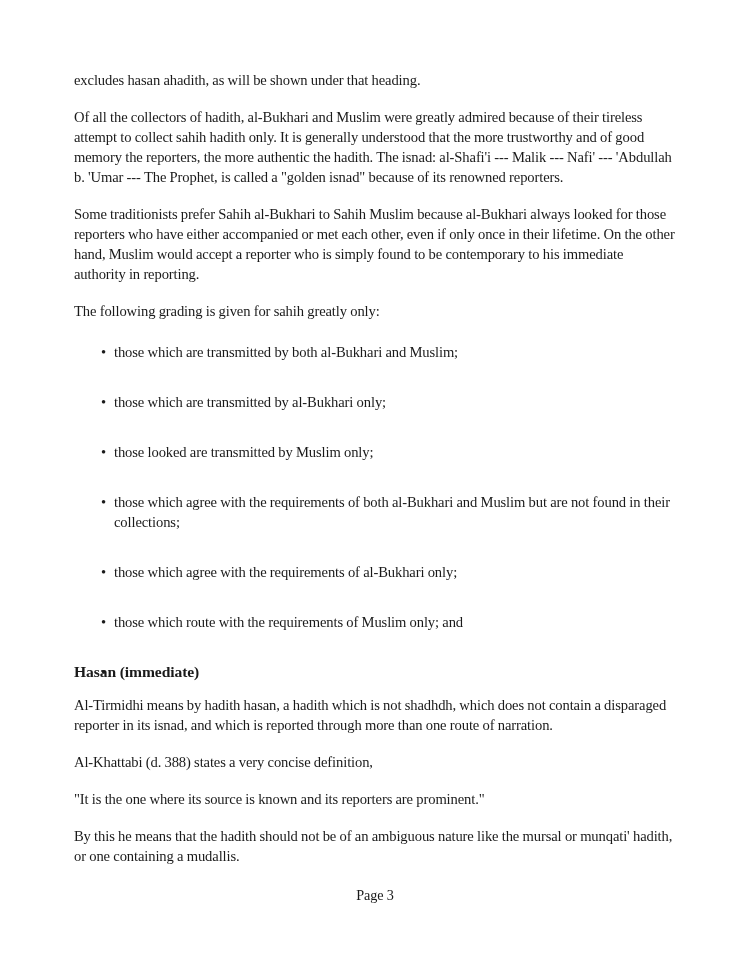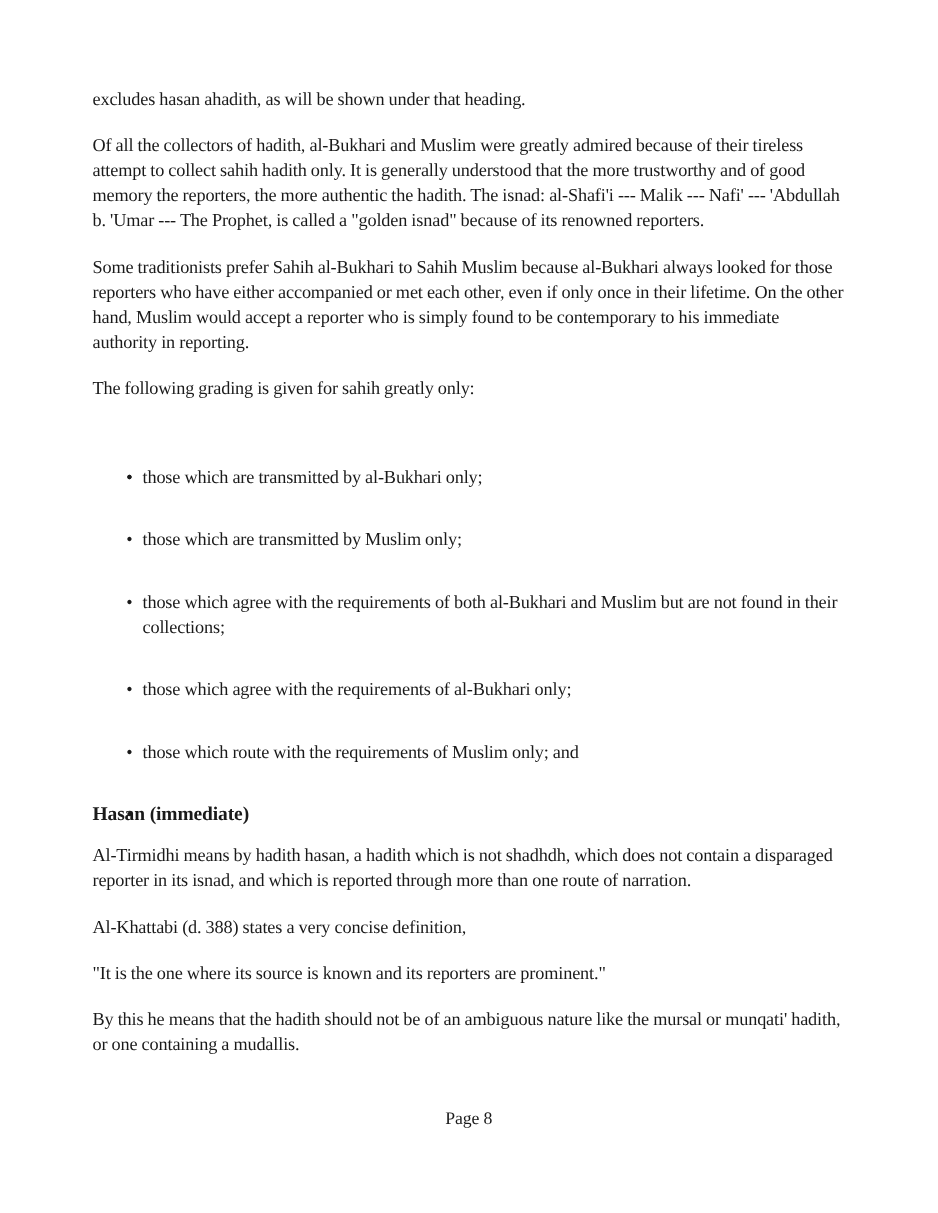--- a/index.html
+++ b/index.html
@@ -99,28 +99,29 @@
 
     <div class="spacer-4"></div>
 
     <p class="para">The following grading is given for sahih greatly only:</p>
 
     <div class="spacer-8"></div>
 
     <ul class="grading-list">
       <li>
         <span class="bullet-glyph">•</span>
+        <span>those which are transmitted by both al-Bukhari and Muslim;</span>
       </li>
       <li>
         <span class="bullet-glyph">•</span>
         <span>those which are transmitted by al-Bukhari only;</span>
       </li>
       <li>
         <span class="bullet-glyph">•</span>
-        <span>those which are transmitted by Muslim only;</span>
+        <span>those looked are transmitted by Muslim only;</span>
       </li>
       <li>
         <span class="bullet-glyph">•</span>
         <span>those which agree with the requirements of both al-Bukhari and Muslim but are not found in their collections;</span>
       </li>
       <li>
         <span class="bullet-glyph">•</span>
         <span>those which agree with the requirements of al-Bukhari only;</span>
       </li>
       <li>
@@ -144,15 +145,15 @@
 
     <p class="para">"It is the one where its source is known and its reporters are prominent."</p>
 
     <div class="spacer-4"></div>
 
     <p class="para">By this he means that the hadith should not be of an ambiguous nature like the mursal or munqati' hadith, or one containing a mudallis.</p>
 
   </div>
 
   <div class="footer">
-    <span class="page-number">Page 8</span>
+    <span class="page-number">Page 3</span>
   </div>
 </div>
 
 </body></html>

